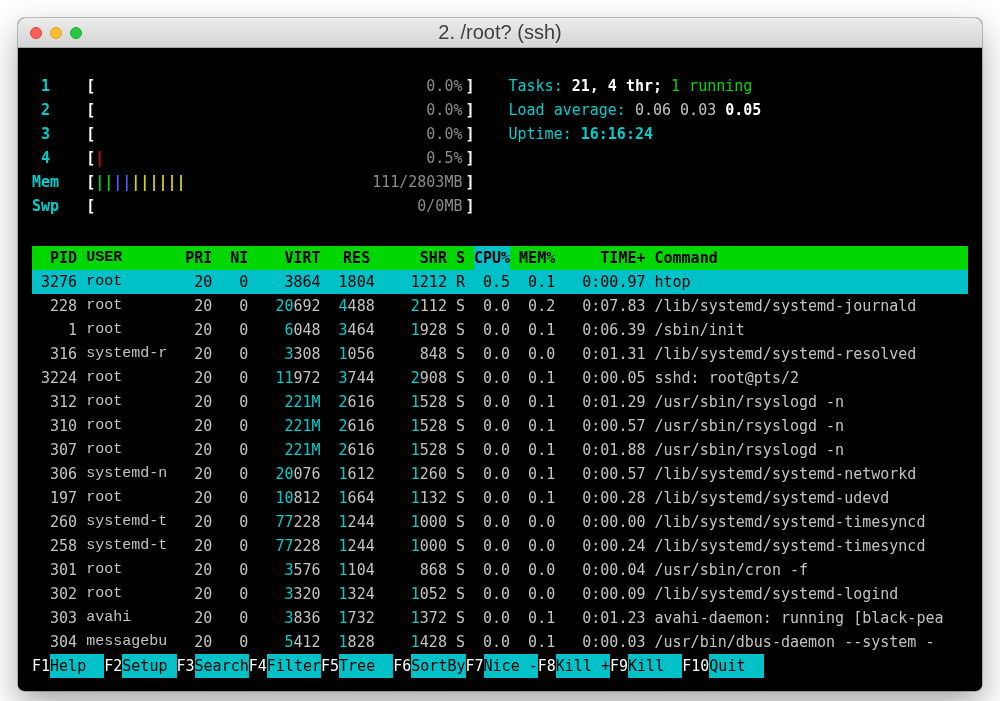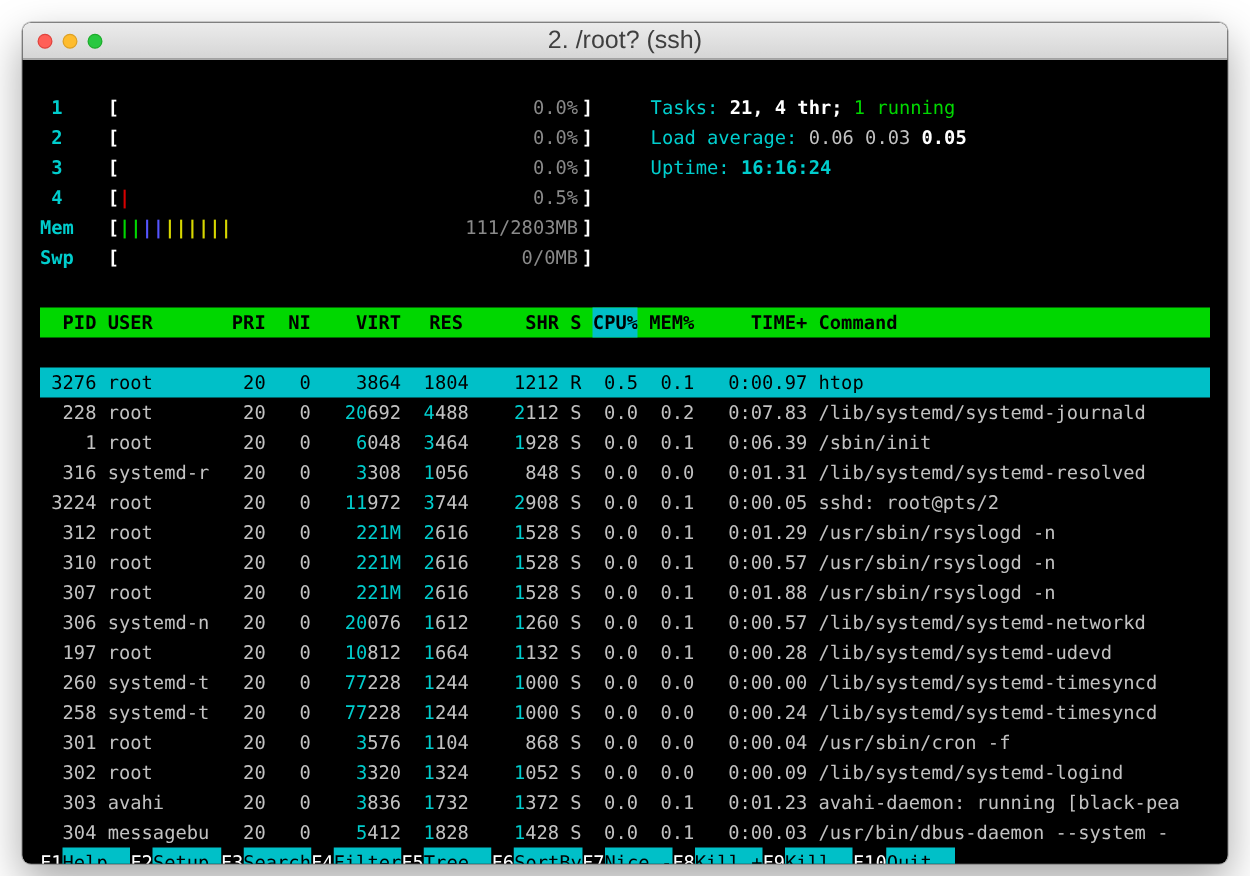--- a/index.html
+++ b/index.html
@@ -27,37 +27,37 @@
   .header-area { display:flex; }
   .meter-line { display:flex; white-space:pre; }
   .mlabel { width:6ch; color:var(--cyan); font-weight:bold; white-space:pre; }
   .bracket { color:var(--white); font-weight:bold; }
   .mbar { width:41ch; position:relative; white-space:pre; font-weight:bold; }
   .mvalue { position:absolute; right:3px; top:0; color:var(--text-dim); font-weight:normal; }
 
   .summary { margin-left:34px; }
   .sline { white-space:pre; }
   .sline span { white-space:pre; }
-  .cyan   { color:var(--cyan);margin-left:12px; }
+  .cyan   { color:var(--cyan); }
   .bcyan  { color:var(--cyan); font-weight:bold; }
   .bwhite { color:var(--white); font-weight:bold; }
   .bgreen { color:var(--green); font-weight:normal; }
   .norm   { color:var(--text); }
 
   .ptable { margin-top:28px; }
   .thead { display:flex; background:var(--header-bg); color:#000; font-weight:bold; }
   .thead .sortcol { background:var(--cyan-bg); }
   .prow { display:flex; }
-  .prow.selected { background:var(--cyan-bg); color:#000;margin-top:24px; }
+  .prow.selected { background:var(--cyan-bg); color:#000; }
   .prow.selected .memhi { color:#000; }
 
   .c { white-space:pre; overflow:hidden; }
   .c + .c { margin-left:1ch; }
   .c0 { width:5ch; text-align:right; }
-  .c1 { width:10ch; text-align:left; }
+  .c1 { width:10ch; text-align:left;font-family:Liberation Mono, monospace; }
   .c2 { width:3ch; text-align:right; }
   .c3 { width:3ch; text-align:right; }
   .c4 { width:7ch; text-align:right; }
   .c5 { width:6ch; text-align:center; }
   .c6 { width:6ch; text-align:right; }
   .c7 { width:1ch; text-align:right; }
   .c8 { width:4ch; text-align:right; }
   .c9 { width:4ch; text-align:right; }
   .c10 { width:9ch; text-align:right; }
   .c11 { flex:1; text-align:left; }

